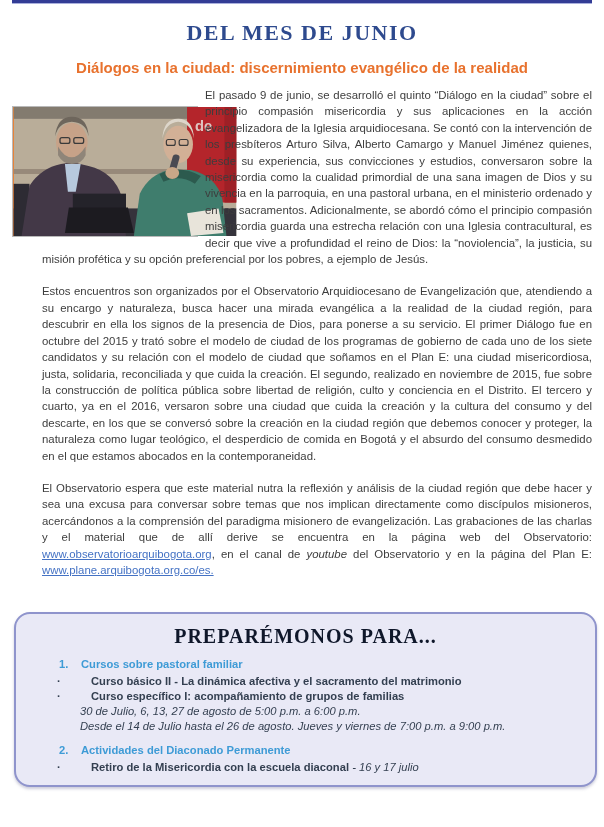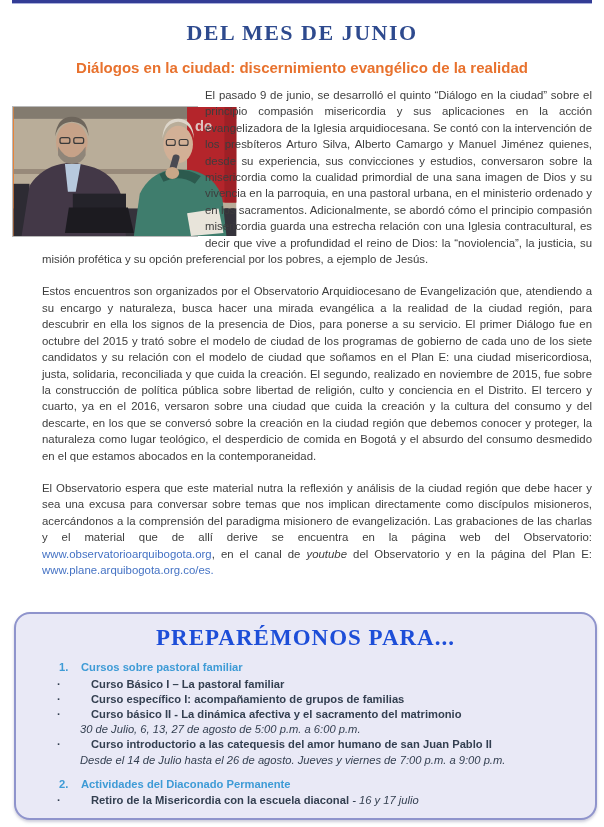--- a/index.html
+++ b/index.html
@@ -62,41 +62,42 @@
   .photo {
     float: left;
     width: 186px; height: 131px;
     margin: 19px 7px 2px 0;
     border: 1px solid #b9b9b9;
     background: #f97316;
   }
   .photo svg { display: block; }
   a.link, .link {
     color: #4472c4;
+    text-decoration: underline;
     cursor: pointer;
   }
   .it { font-style: italic; margin-top: 28px; }
 
   
   .prep-box {
     margin: 18px 7px 0 14px;
     border: 2px solid #8f94cc;
     border-radius: 16px;
     background: #e9e9f6;
     padding: 8px 16px 10px;
     box-shadow: 0 2px 3px rgba(110,110,150,0.35);
   }
   .box-title {
     margin: 3px 0 9px;
     text-align: center;
     font-family: "Liberation Serif", serif;
     font-weight: bold;
-    font-size: 23px;
+    font-size: 20px;
     letter-spacing: 1px;
-    color: #1d4ed8;
+    color: #0f172a;
   }
   .sec { font-size: 11.2px; line-height: 15.2px; color: #333f50; }
   .sec2 { margin-top: 9px; }
   .sec-head {
     display: flex;
     padding-left: 27px;
     font-weight: bold;
     color: #3e9bd6;
     margin-bottom: 1px;
   }
@@ -179,25 +180,23 @@
   </div>
 
   <div class="prep-box">
     <div class="box-title">PREPARÉMONOS PARA...</div>
 
     <div class="sec">
       <div class="sec-head">
         <span class="sec-num">1.</span>
         <span>Cursos sobre pastoral familiar</span>
       </div>
-      <div class="b-row">Curso Básico I – La pastoral familiar</div>
+      <div class="b-row">Curso básico II - La dinámica afectiva y el sacramento del matrimonio</div>
       <div class="b-row">Curso específico I: acompañamiento de grupos de familias</div>
-      <div class="b-row">Curso básico II - La dinámica afectiva y el sacramento del matrimonio</div>
       <div class="sched">30 de Julio, 6, 13, 27 de agosto de 5:00 p.m. a 6:00 p.m.</div>
-      <div class="b-row">Curso introductorio a las catequesis del amor humano de san Juan Pablo II</div>
       <div class="sched">Desde el 14 de Julio hasta el 26 de agosto. Jueves y viernes de 7:00 p.m. a 9:00 p.m.</div>
     </div>
 
     <div class="sec sec2">
       <div class="sec-head">
         <span class="sec-num">2.</span>
         <span>Actividades del Diaconado Permanente</span>
       </div>
       <div class="b-row"><span>Retiro de la Misericordia con la escuela diaconal </span><span class="date-it">- 16 y 17 julio</span></div>
 

